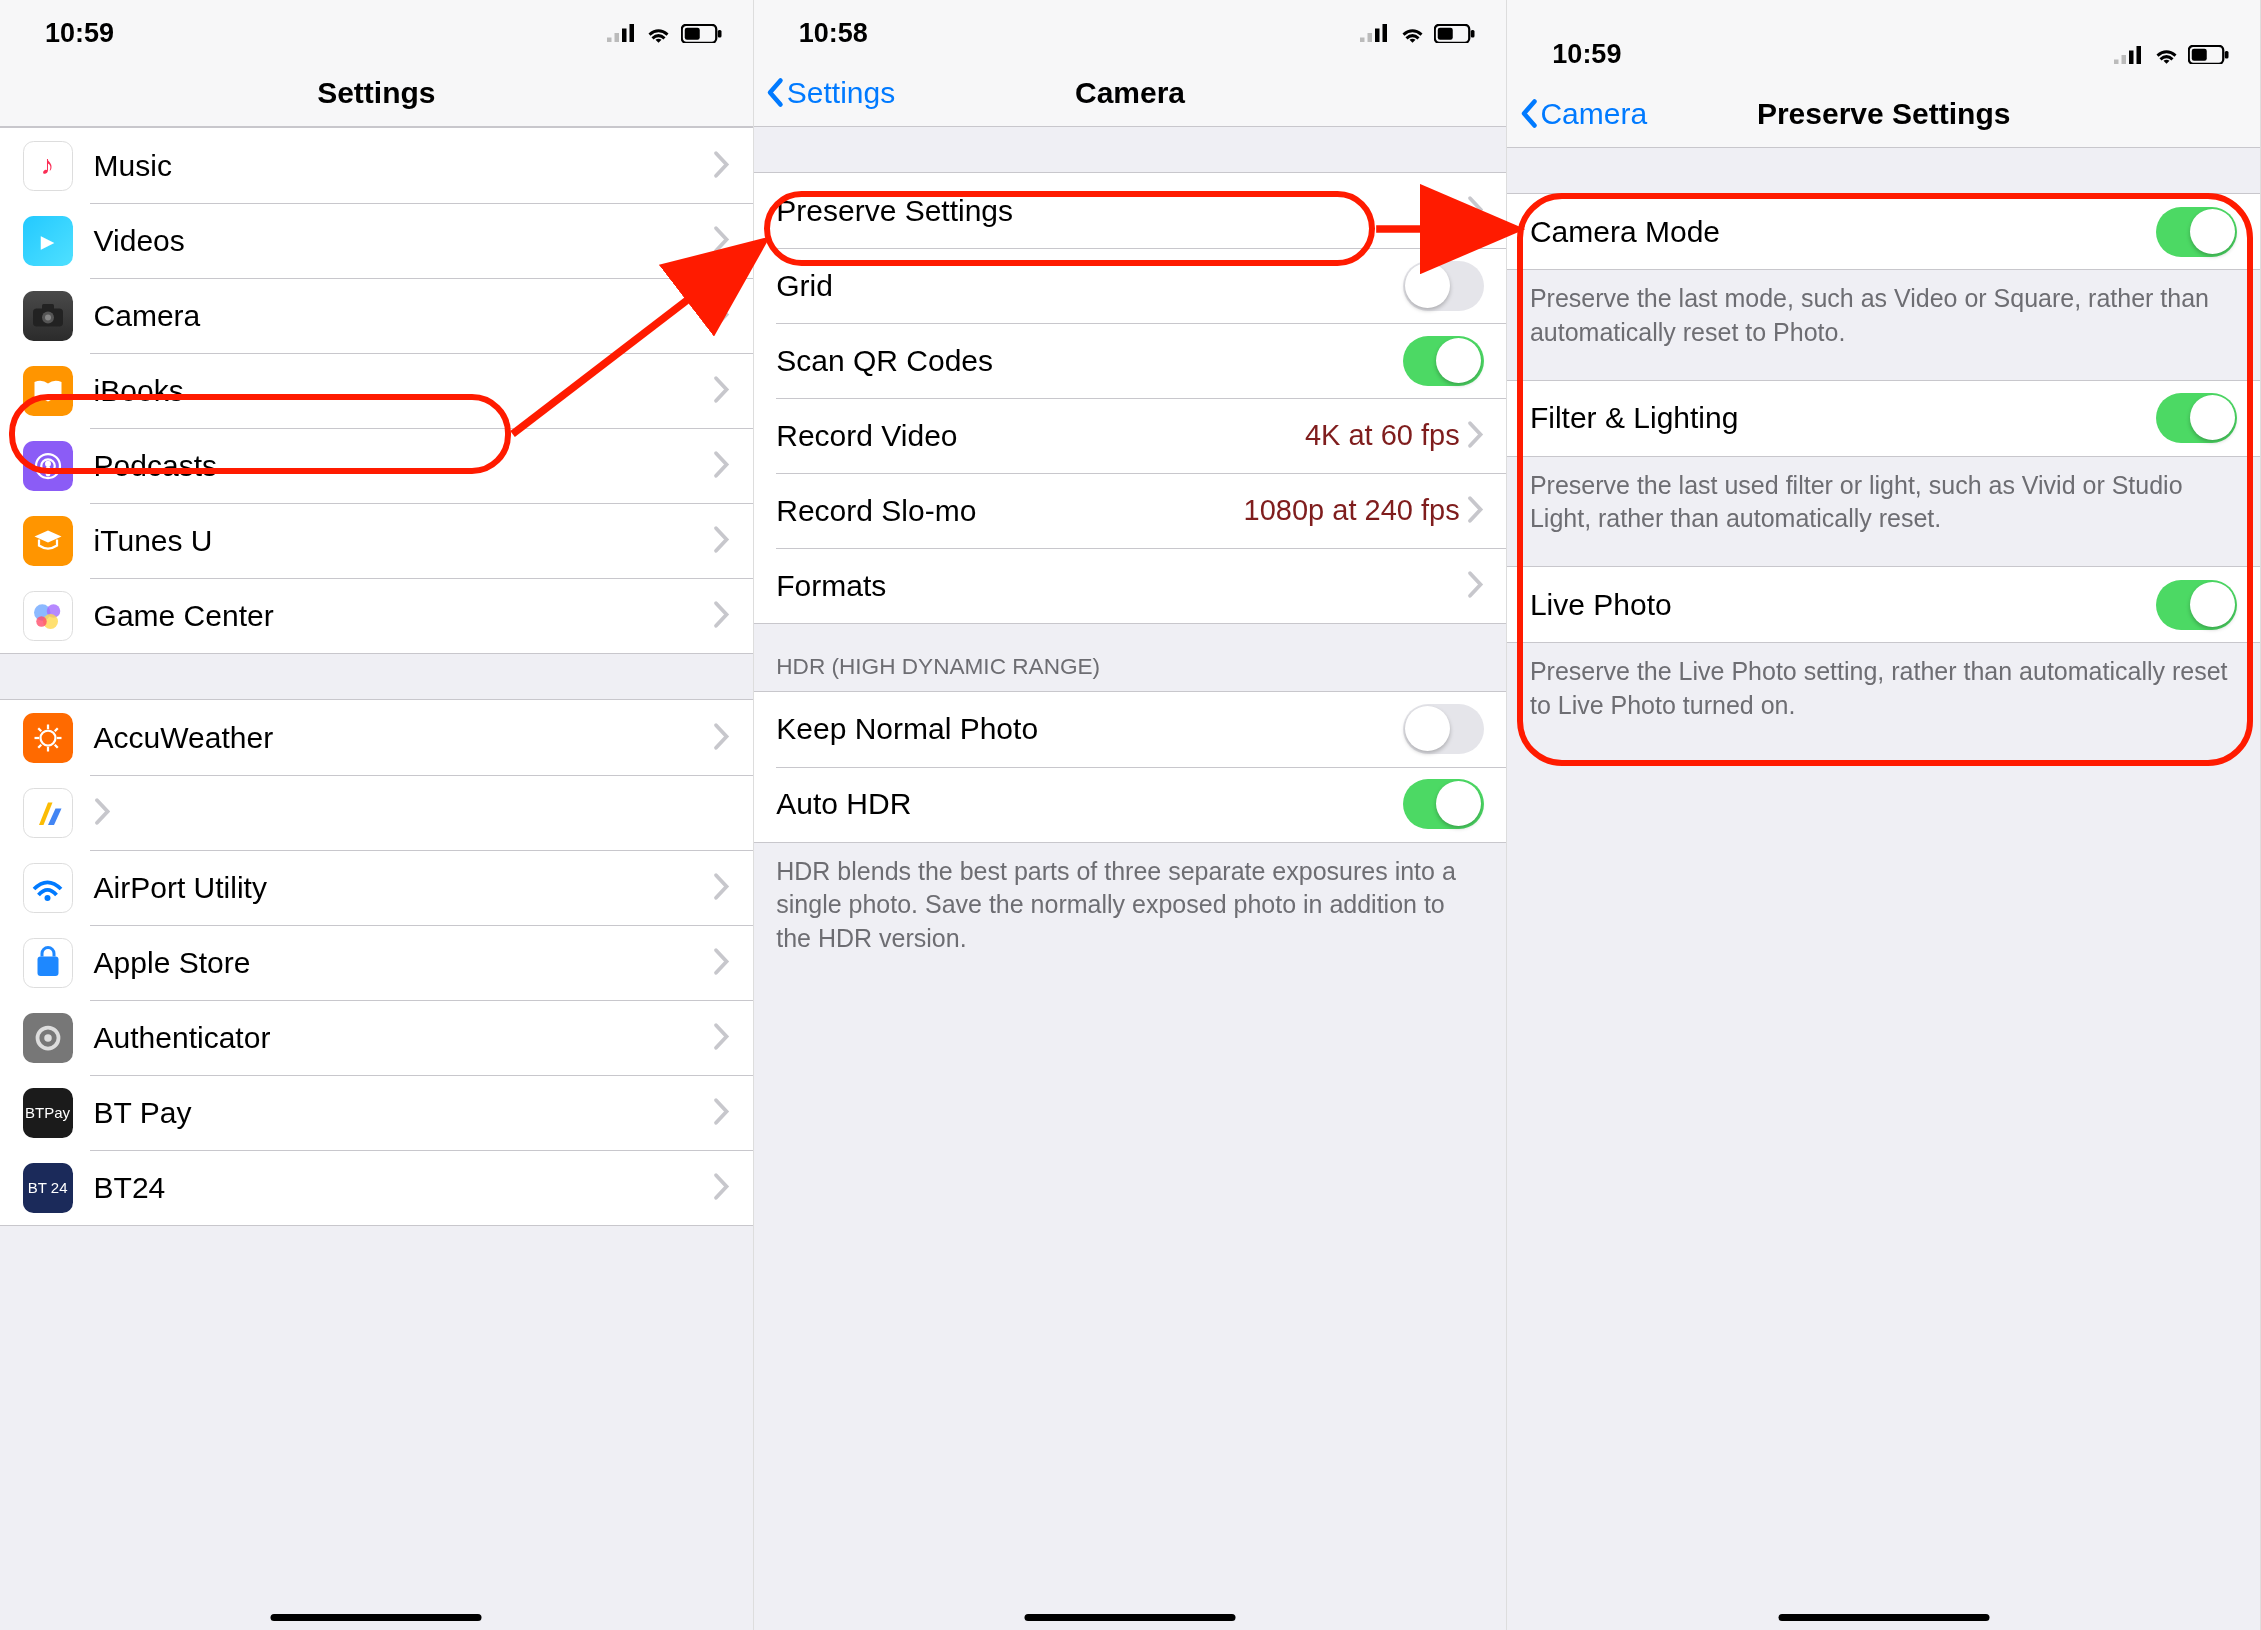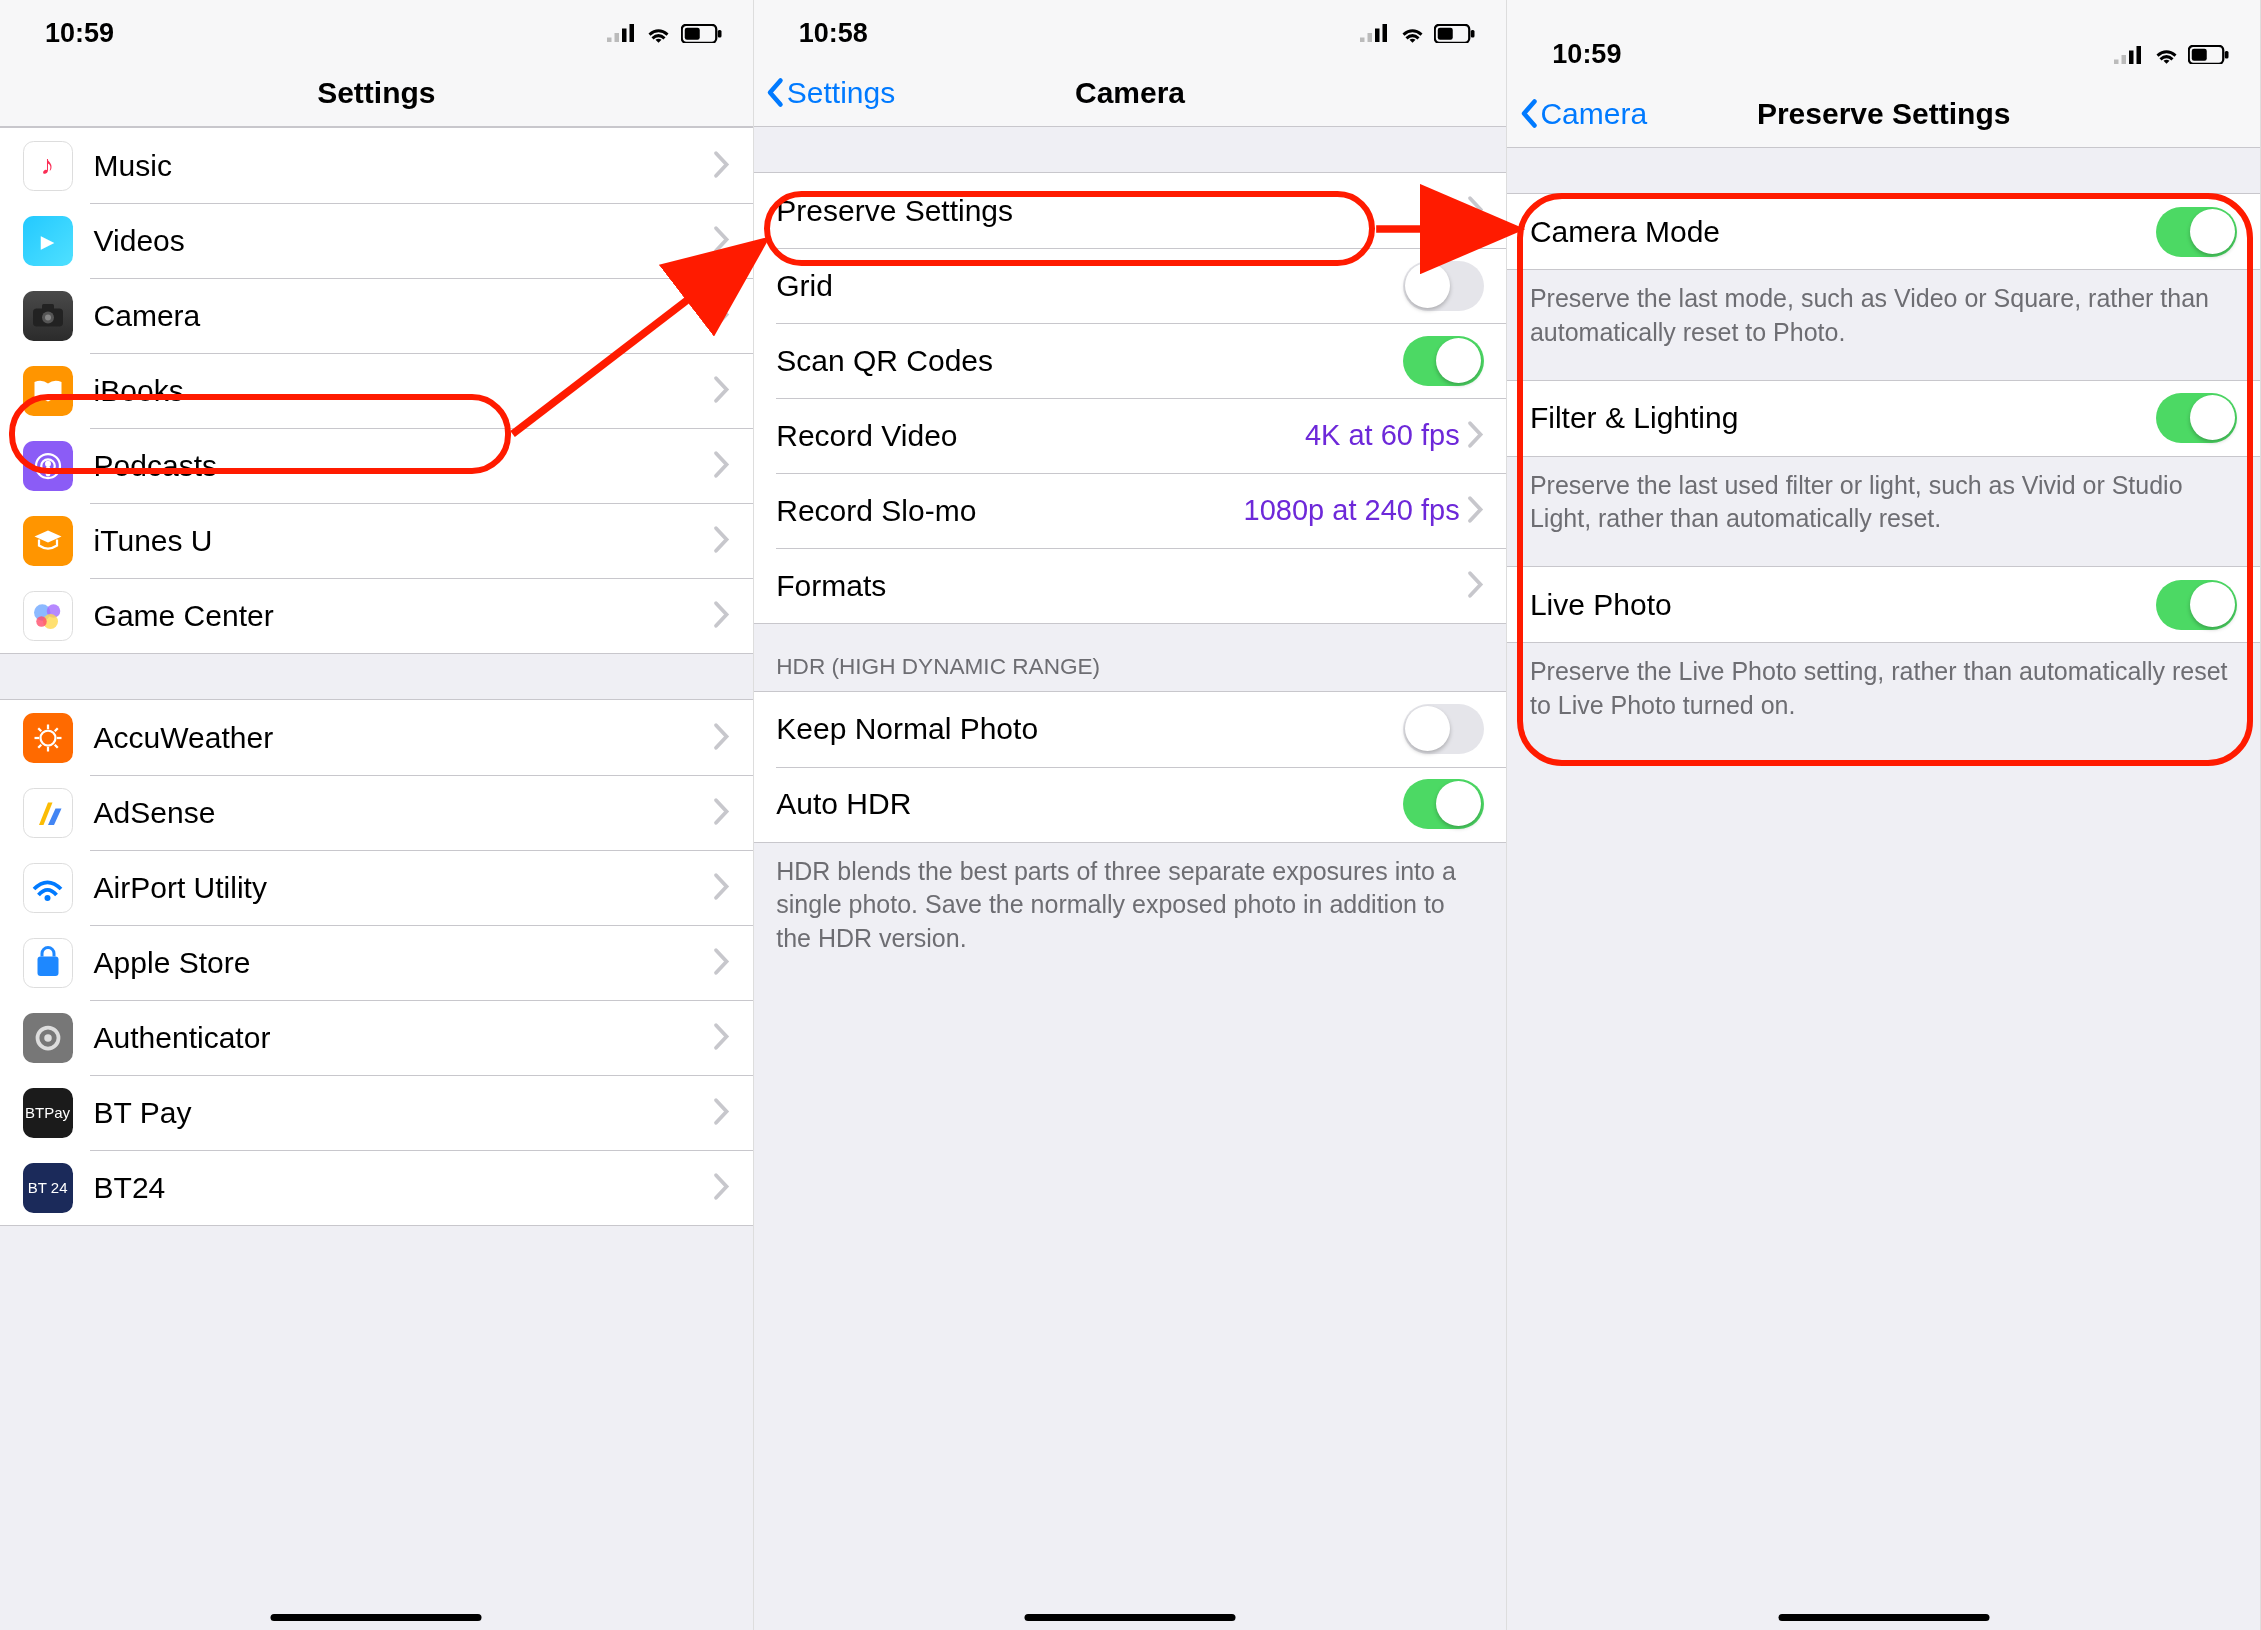--- a/index.html
+++ b/index.html
@@ -72,21 +72,21 @@
   }
   .panel2 .row + .row::before,
   .panel3 .row + .row::before { left: 22.6px; }
   .app-icon {
     width: 50px; height: 50px; border-radius: 10.6px;
     margin-right: 21px; flex-shrink: 0;
     display: flex; align-items: center; justify-content: center;
     font-size: 27px; color: #fff;
   }
   .row-label { font-size: 30px; flex: 1; }
-  .row-value { font-size: 29px; color: #6d28d9; margin-right: 7.5px;}
+  .row-value { font-size: 29px; color: #7f1d1d; margin-right: 7.5px;}
   .chevron { color: #c7c7cc; flex-shrink: 0; }
   .toggle {
     width: 81px; height: 50px; border-radius: 25px;
     background: #e5e5ea; position: relative; flex-shrink: 0;
   }
   .toggle.on { background: #4cd964; }
   .toggle .knob {
     position: absolute; top: 2.3px; width: 45px; height: 45px;
     background: #fff; border-radius: 50%;
     box-shadow: 0 2.3px 4.5px rgba(0,0,0,.25);
@@ -276,21 +276,20 @@
             <path d="M4 4 L18 19 L4 34" stroke="#c7c7cc" stroke-width="5" fill="none" stroke-linecap="round"></path>
           </svg></span>
     </div>
     <div class="row">
       <span class="app-icon ic-adsense">
           <svg width="30" height="30" viewBox="0 0 40 40">
             <polygon points="8,36 20,6 26,6 14,36" fill="#fbbc04"></polygon>
             <polygon points="20,36 30,14 38,14 28,36" fill="#4285f4"></polygon>
           </svg>
         </span>
-      <span class="row-label">AdSense</span>
       <span class="chevron"><svg width="16.6" height="29" viewBox="0 0 22 38">
             <path d="M4 4 L18 19 L4 34" stroke="#c7c7cc" stroke-width="5" fill="none" stroke-linecap="round"></path>
           </svg></span>
     </div>
     <div class="row">
       <span class="app-icon ic-airport">
           <svg width="33" height="27" viewBox="0 0 44 36">
             <path d="M4 20 Q22 2 40 20" stroke="#007aff" stroke-width="5" fill="none"></path>
             <path d="M10 28 Q22 14 34 28" stroke="#007aff" stroke-width="5" fill="none"></path>
             <circle cx="22" cy="32" r="4" fill="#007aff"></circle>

